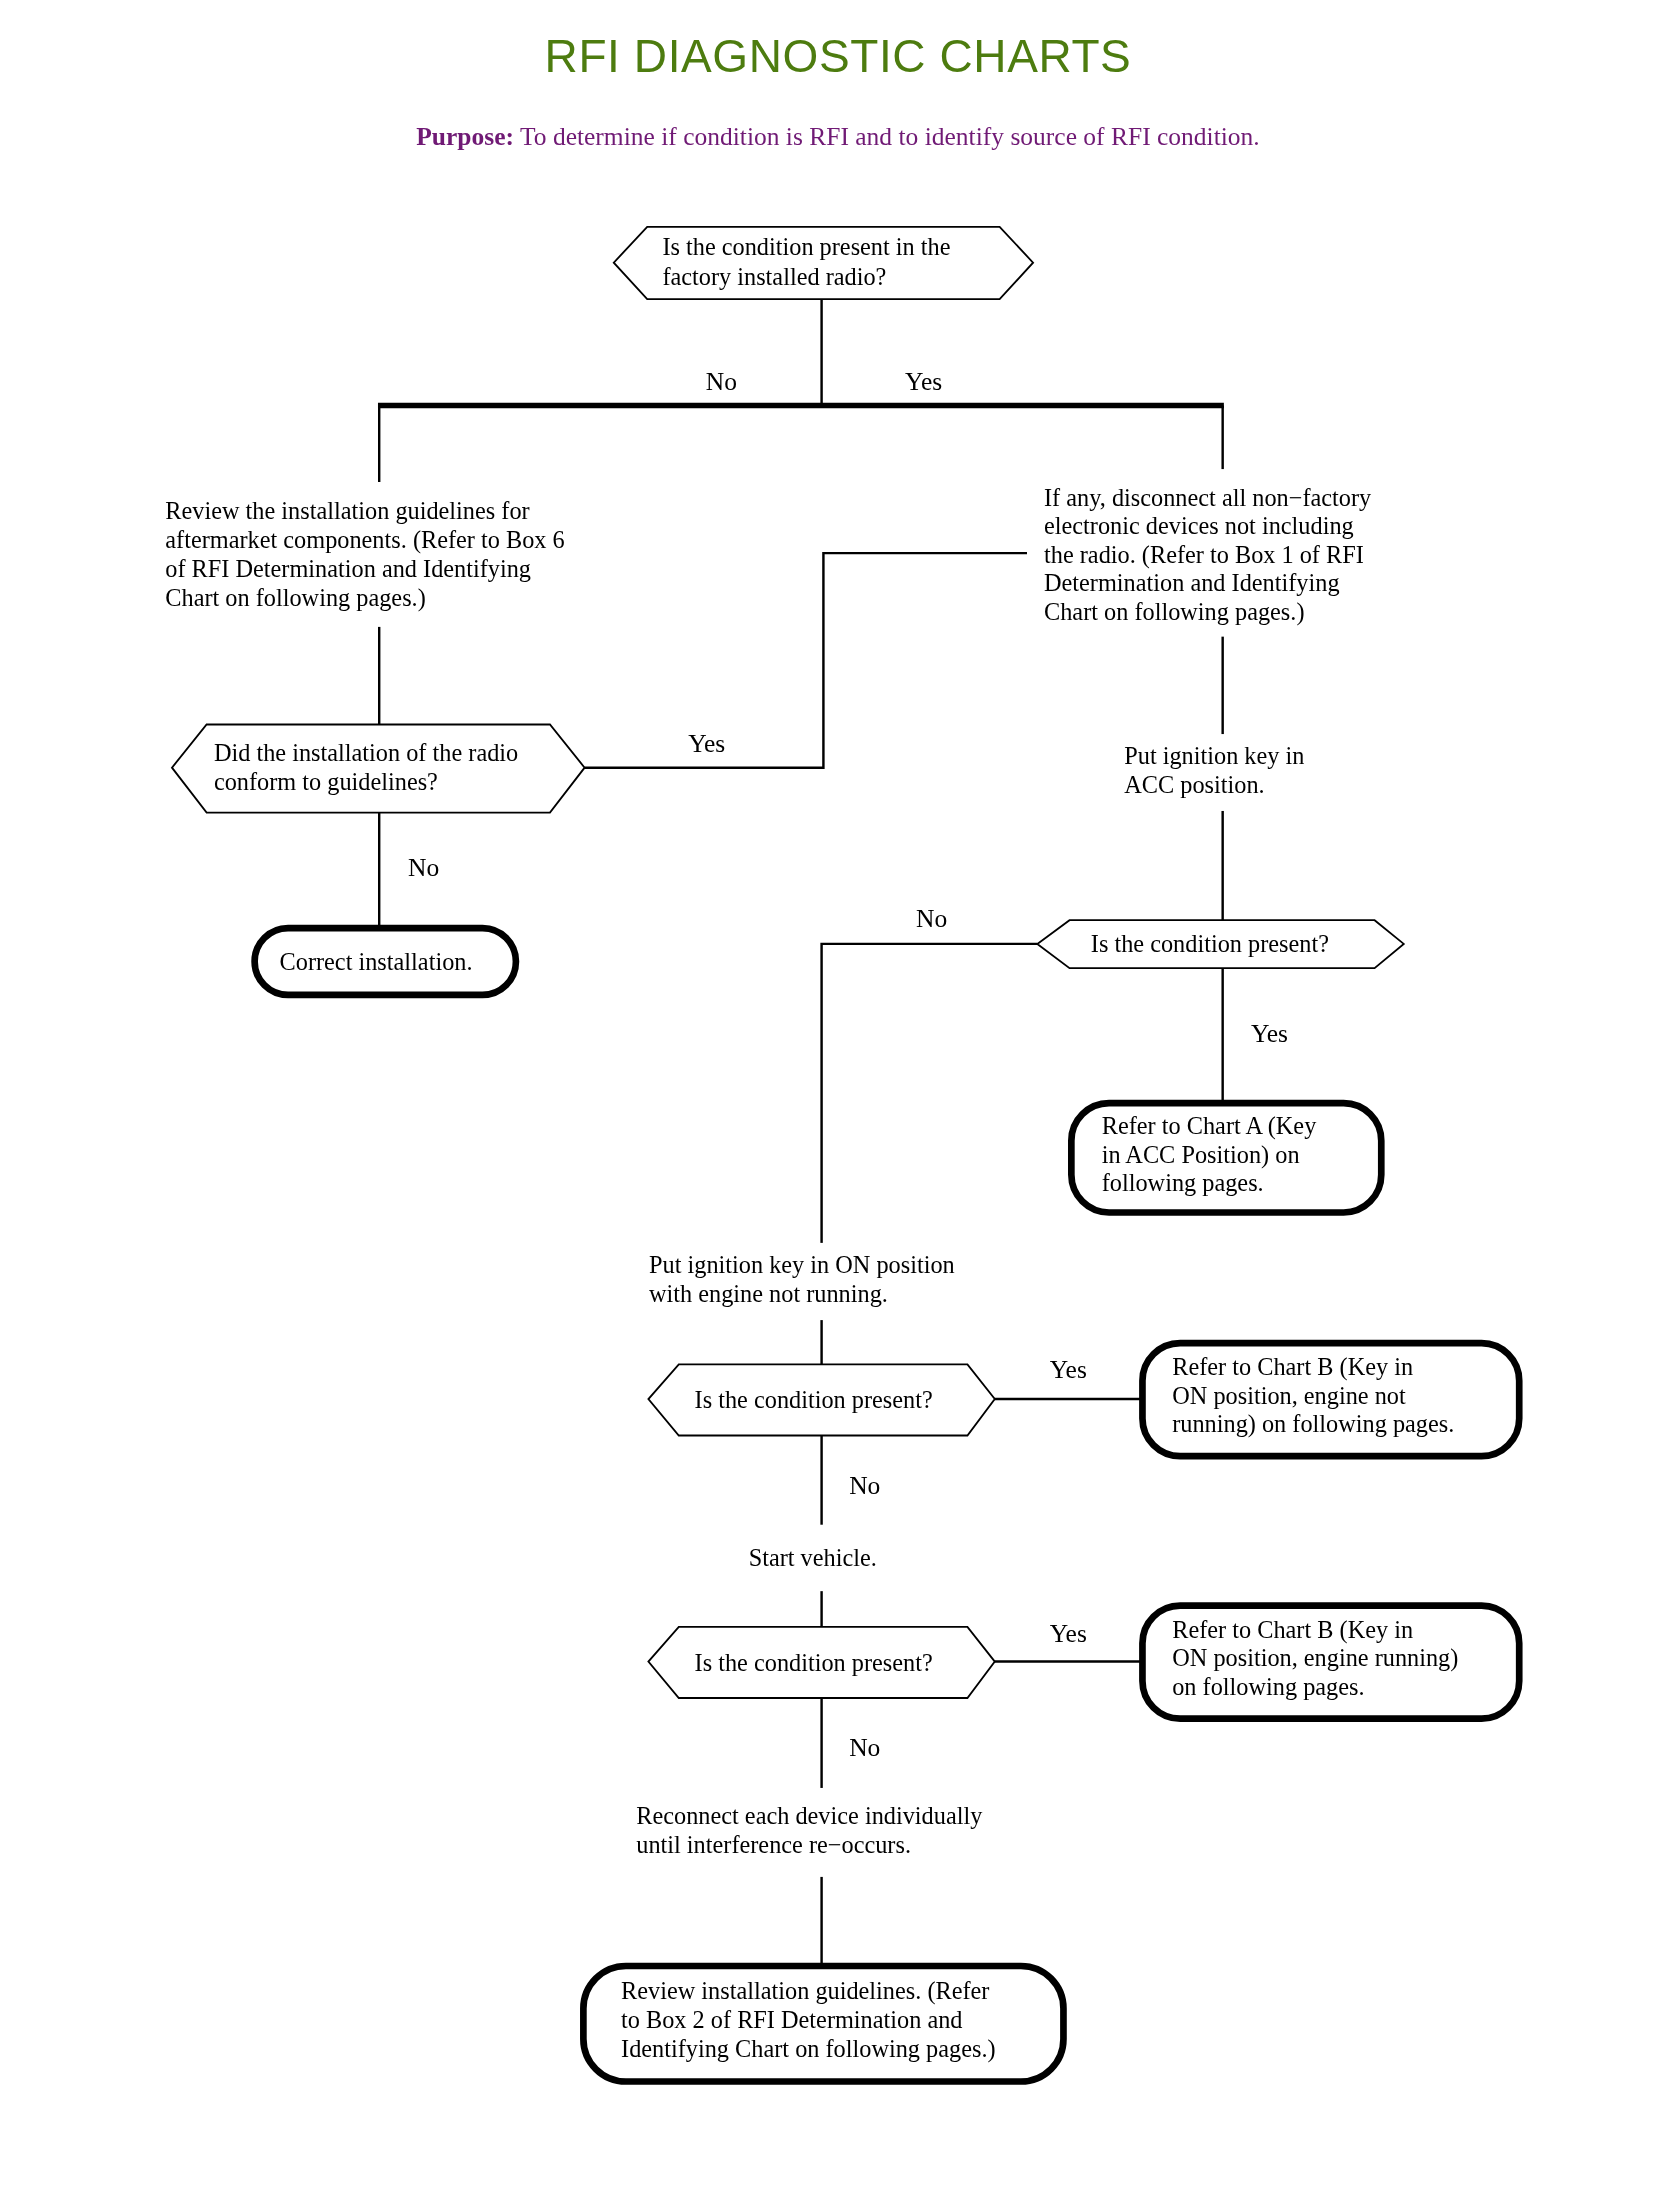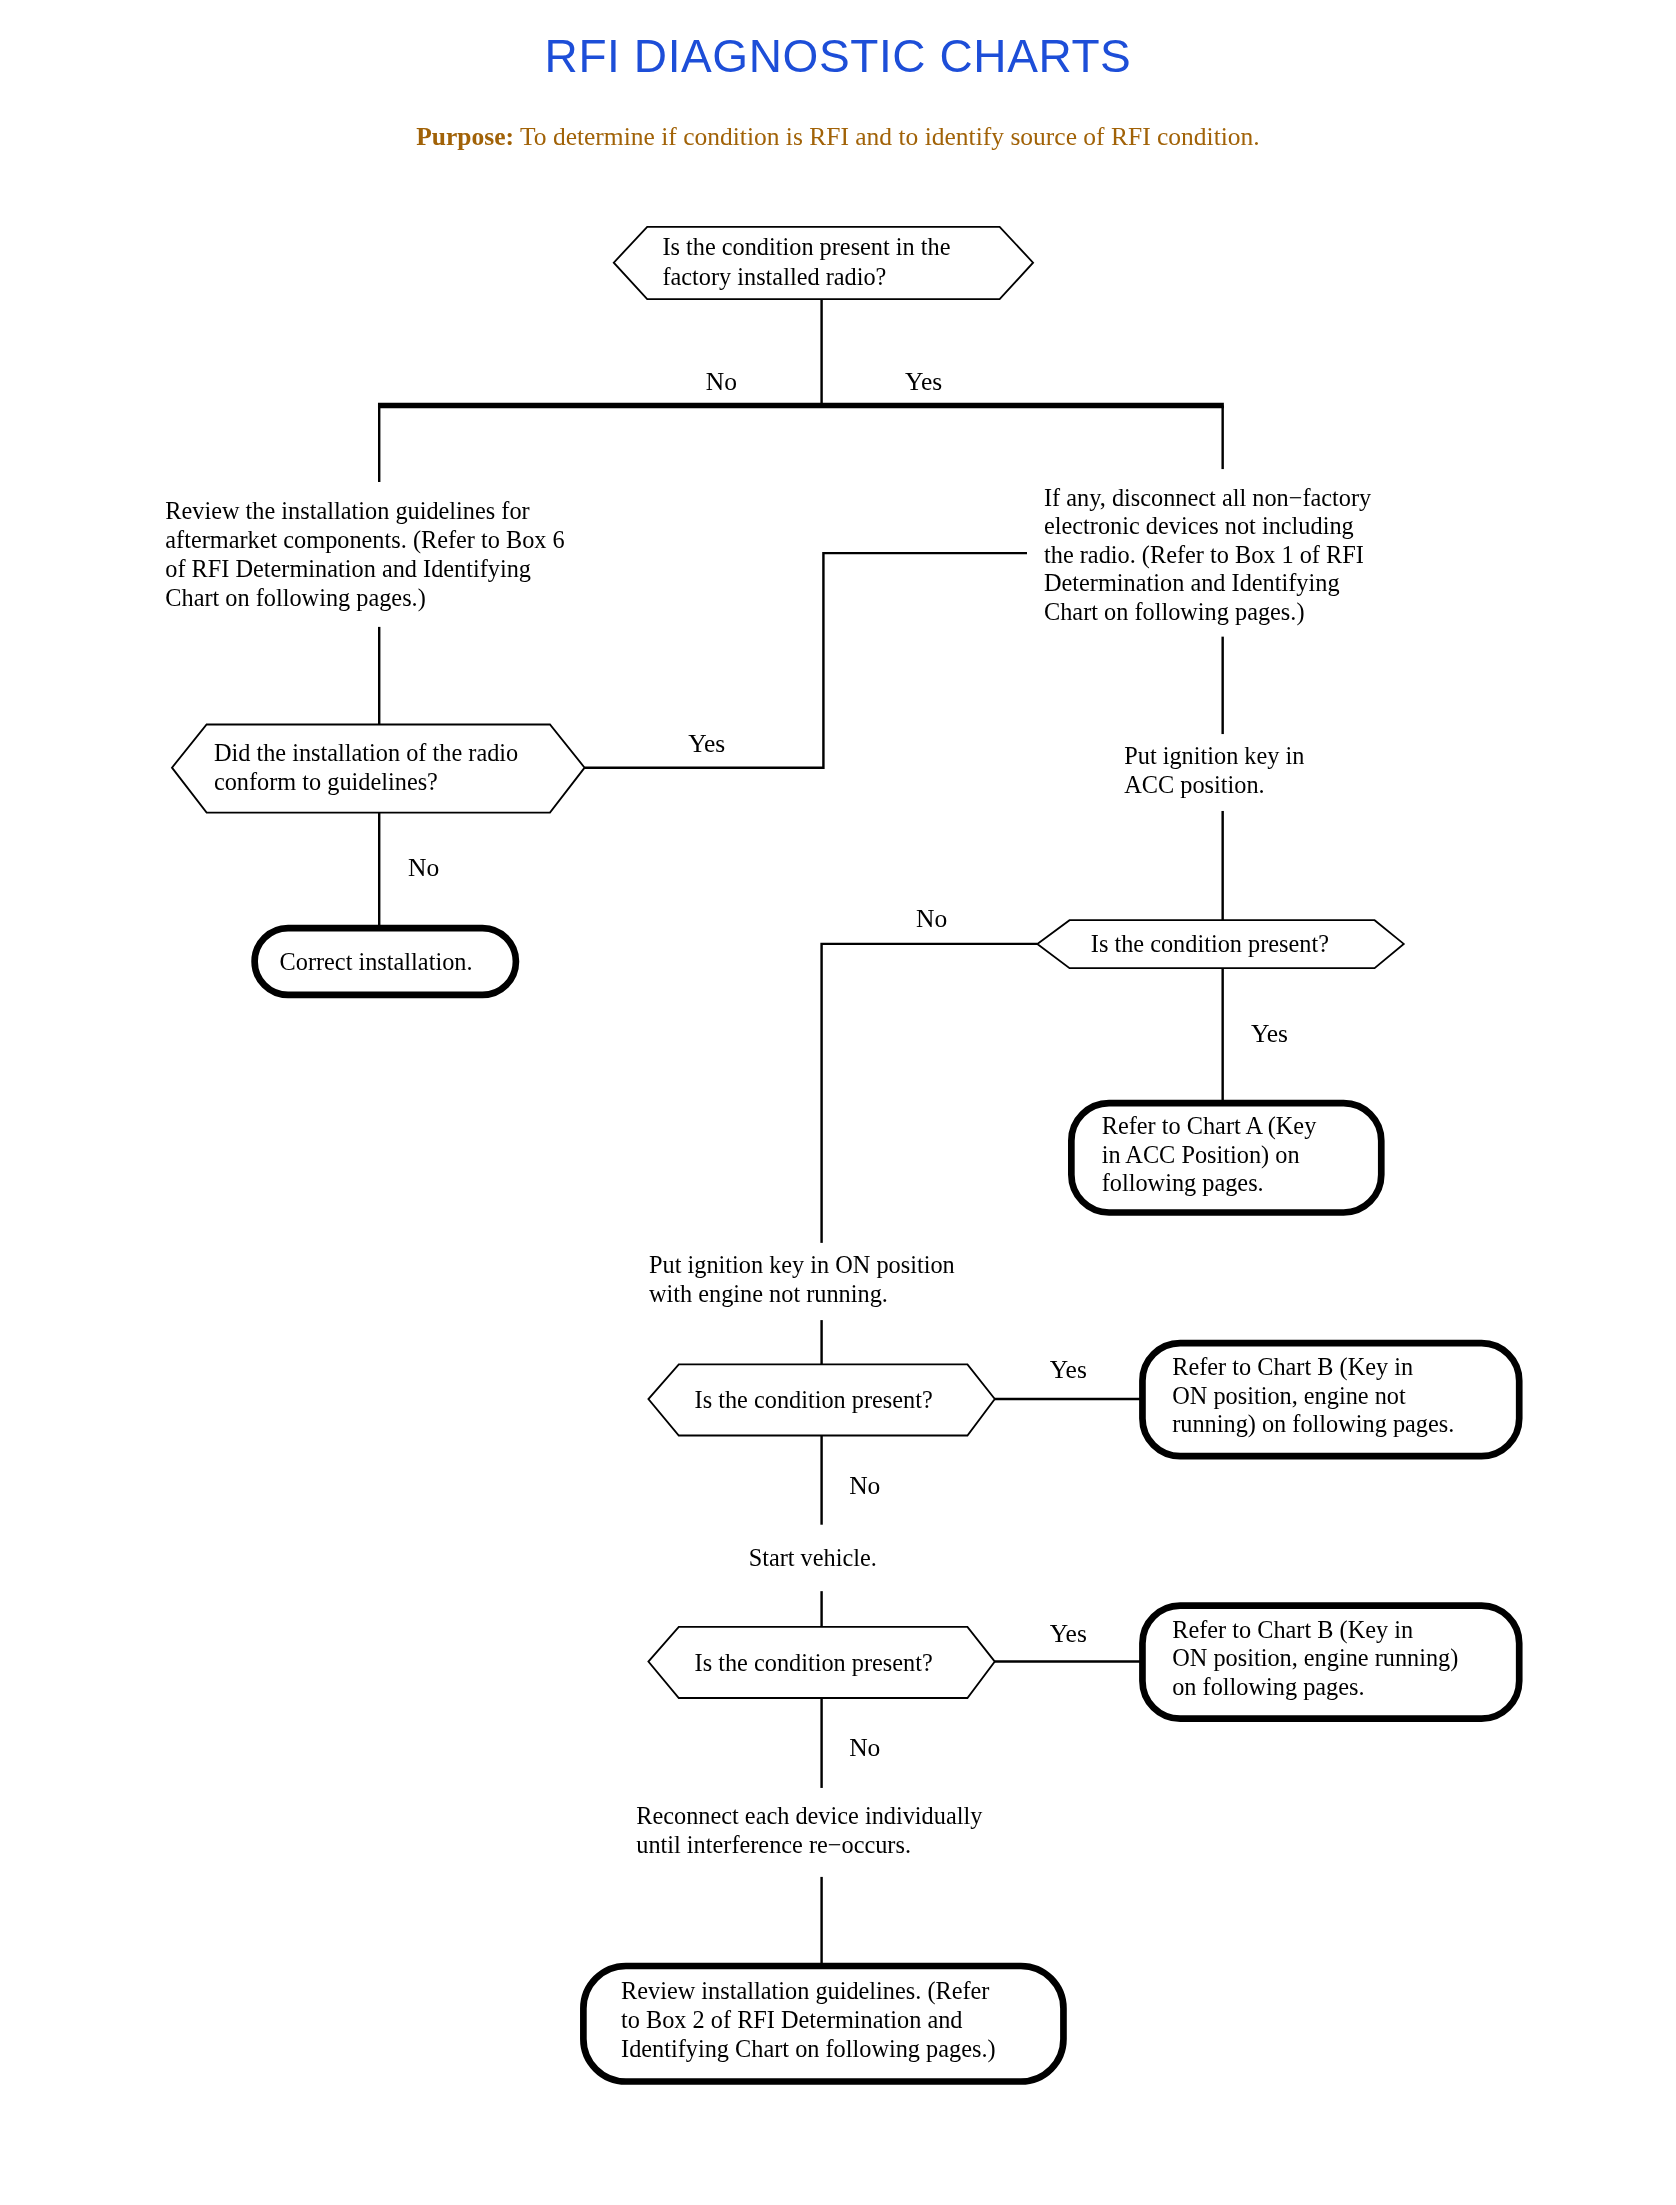--- a/index.html
+++ b/index.html
@@ -18,31 +18,31 @@
   #chart-title {
     position: absolute;
     top: 29px;
     left: 0;
     width: 1676px;
     text-align: center;
     font-family: "Liberation Sans", "DejaVu Sans", sans-serif;
     font-size: 46px;
     font-weight: 400;
     letter-spacing: 0.6px;
-    color: #1d4ed8;
+    color: #4d7c0f;
   }
   #purpose-line {
     position: absolute;
     top: 122px;
     left: 0;
     width: 1676px;
     text-align: center;
     font-family: "Liberation Serif", "DejaVu Serif", serif;
     font-size: 25.5px;
-    color: #a16207;
+    color: #701a75;
     white-space: nowrap;
   }
   #purpose-line .purpose-label {
     font-weight: bold;
   }
   #flow-svg {
     position: absolute;
     top: 0;
     left: 0;
     width: 1676px;

